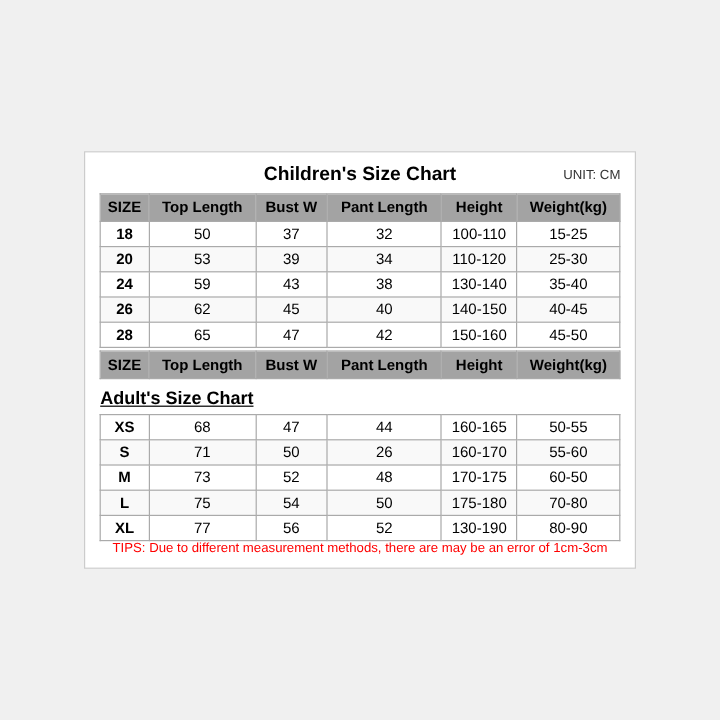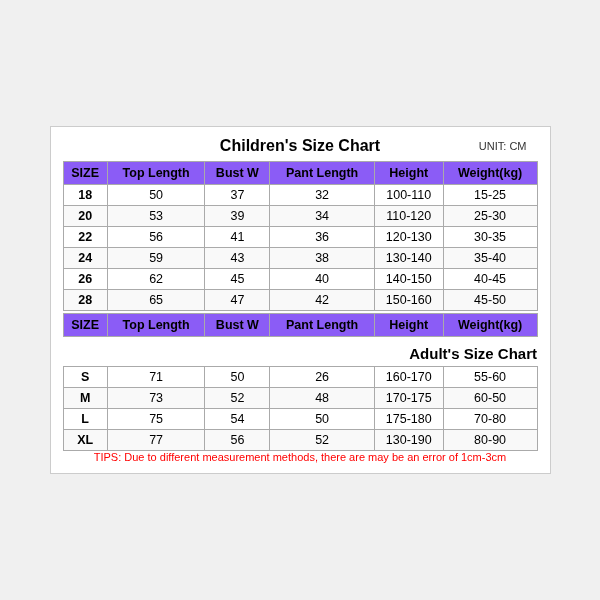--- a/index.html
+++ b/index.html
@@ -8,67 +8,68 @@
       display: flex;
       justify-content: center;
       align-items: center;
       width: 600px;
       height: 600px;
       font-family: Arial, sans-serif;
     }
     .chart-wrapper {
       background: #fff;
       border: 1px solid #ccc;
-      width: 501px;
+      width: 460px;
       padding: 10px 12px 10px 12px;
     }
     .chart-title-row {
       display: flex;
       justify-content: center;
       align-items: center;
       position: relative;
       margin-bottom: 6px;
     }
     .chart-title {
       font-size: 16px;
       font-weight: bold;
       text-align: center;
     }
     .unit-label {
       position: absolute;
-      right: 11px;
+      right: 0;
       font-size: 11px;
       color: #333;
     }
     table {
       width: 100%;
       border-collapse: collapse;
       font-size: 12.5px;
     }
     th {
-      background-color: #8b5cf6;
+      background-color: #a3a3a3;
       border: 1px solid #aaa;
       padding: 4px 2px;
       text-align: center;
       font-weight: bold;
     }
     td {
       border: 1px solid #aaa;
       padding: 3px 2px;
       text-align: center;
     }
     tr:nth-child(even) td { background-color: #f9f9f9; }
     tr:nth-child(odd) td { background-color: #fff; }
     .section-header td {
       background-color: #fff;
       border: none;
-      text-align: right;
+      text-align: left;
       font-size: 15px;
       font-weight: bold;
       padding: 8px 0 4px 0;
+      text-decoration: underline;
     }
     .tips-row {
       text-align: center;
       font-size: 11px;
       color: red;
       margin-top: 0;
     }
     .size-col { font-weight: bold; }
   </style>
 </head>
@@ -101,28 +102,20 @@
           <td>100-110</td>
           <td>15-25</td>
         </tr>
         <tr>
           <td class="size-col">20</td>
           <td>53</td>
           <td>39</td>
           <td>34</td>
           <td>110-120</td>
           <td>25-30</td>
-        </tr>
-        <tr>
-          <td class="size-col">22</td>
-          <td>56</td>
-          <td>41</td>
-          <td>36</td>
-          <td>120-130</td>
-          <td>30-35</td>
         </tr>
         <tr>
           <td class="size-col">24</td>
           <td>59</td>
           <td>43</td>
           <td>38</td>
           <td>130-140</td>
           <td>35-40</td>
         </tr>
         <tr>
@@ -154,20 +147,28 @@
       <tr>
         <th>SIZE</th>
         <th>Top Length</th>
         <th>Bust W</th>
         <th>Pant Length</th>
         <th>Height</th>
         <th>Weight(kg)</th>
       </tr>
     </thead>
     <tbody id="adults-tbody">
+    <tr>
+          <td class="size-col">XS</td>
+          <td>68</td>
+          <td>47</td>
+          <td>44</td>
+          <td>160-165</td>
+          <td>50-55</td>
+        </tr>
         <tr>
           <td class="size-col">S</td>
           <td>71</td>
           <td>50</td>
           <td>26</td>
           <td>160-170</td>
           <td>55-60</td>
         </tr>
         <tr>
           <td class="size-col">M</td>

